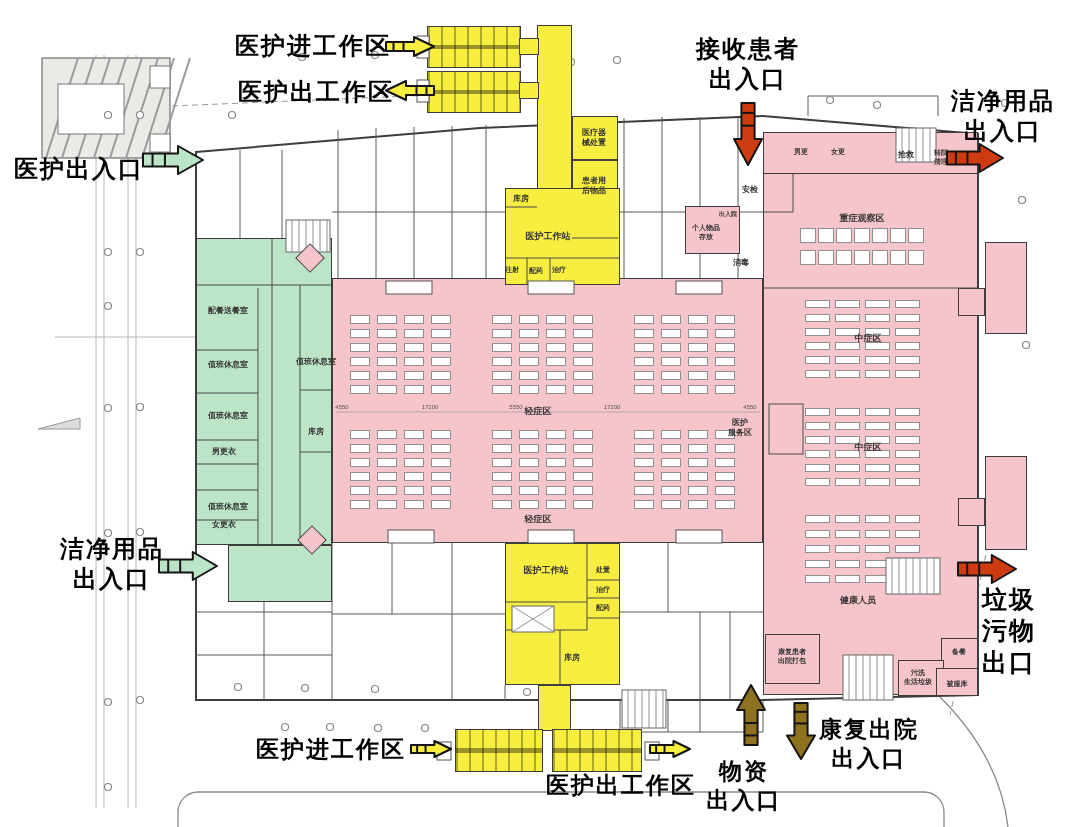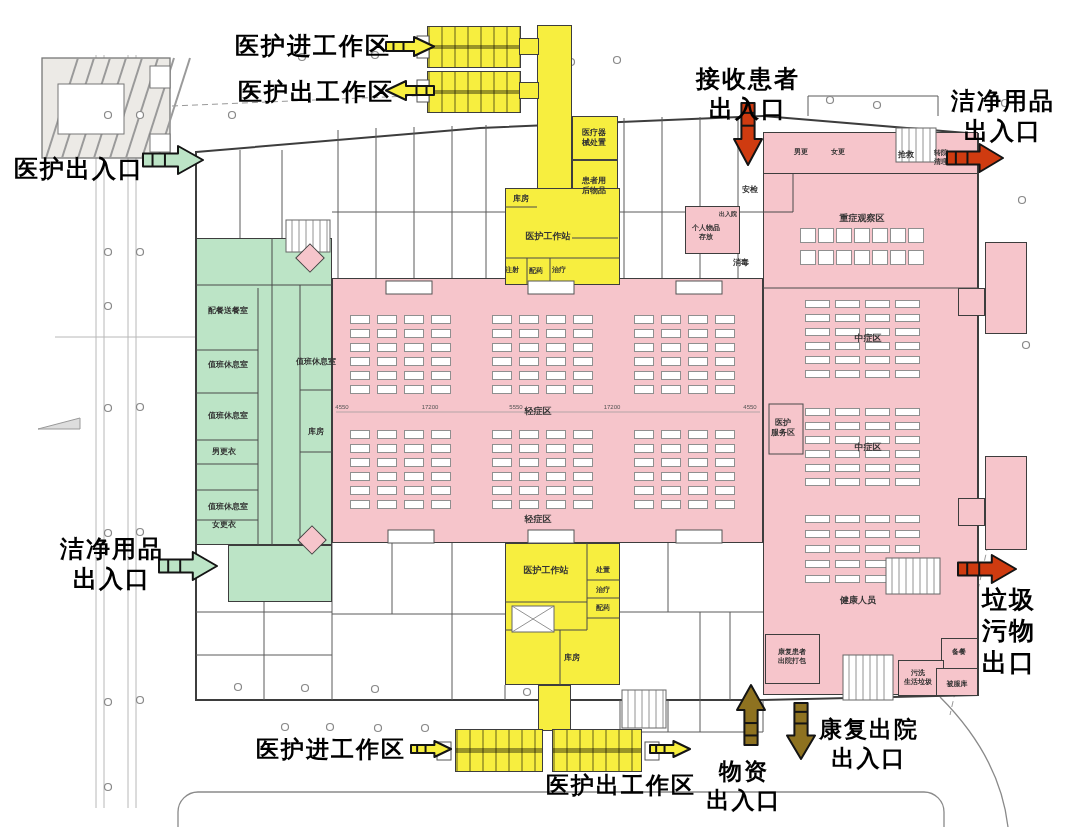--- a/index.html
+++ b/index.html
@@ -467,21 +467,21 @@
     <div class="room-label" style="left: 603px; top: 570px; font-size: 7px;">处置</div>
     <div class="room-label" style="left: 603px; top: 590px; font-size: 7px;">治疗</div>
     <div class="room-label" style="left: 603px; top: 608px; font-size: 7px;">配药</div>
     <div class="room-label" style="left: 572px; top: 658px; font-size: 8px;">库房</div>
     <div class="room-label" style="left: 538px; top: 412px; font-size: 9px;">轻症区</div>
     <div class="room-label" style="left: 538px; top: 520px; font-size: 9px;">轻症区</div>
     <div class="room-label" style="left: 862px; top: 219px; font-size: 9px;">重症观察区</div>
     <div class="room-label" style="left: 868px; top: 339px; font-size: 9px;">中症区</div>
     <div class="room-label" style="left: 868px; top: 448px; font-size: 9px;">中症区</div>
     <div class="room-label" style="left: 858px; top: 601px; font-size: 9px;">健康人员</div>
-    <div class="room-label" style="left: 783px; top: 428px; font-size: 8px;">医护
+    <div class="room-label" style="left: 740px; top: 428px; font-size: 8px;">医护
 服务区</div>
     <div class="room-label" style="left: 750px; top: 190px; font-size: 8px;">安检</div>
     <div class="room-label" style="left: 741px; top: 263px; font-size: 8px;">消毒</div>
     <div class="room-label" style="left: 801px; top: 152px; font-size: 7px;">男更</div>
     <div class="room-label" style="left: 838px; top: 152px; font-size: 7px;">女更</div>
     <div class="room-label" style="left: 906px; top: 155px; font-size: 8px;">抢救</div>
     <div class="room-label" style="left: 941px; top: 158px; font-size: 7px;">转院
 清理</div>
     <div class="room-label" style="left: 728px; top: 215px; font-size: 6px;">出入院</div>
     <div class="room-label" style="left: 706px; top: 233px; font-size: 7px;">个人物品
@@ -507,21 +507,21 @@
         <polygon points="49.0,5.9 21.0,5.9 21.0,1.0 1.0,10.5 21.0,20.0 21.0,15.1 49.0,15.1" fill="#f7ee3f" stroke="#141414" stroke-width="2" stroke-linejoin="round"></polygon>
         <line x1="41.5" y1="5.880000000000001" x2="41.5" y2="15.12" stroke="#141414" stroke-width="2"></line>
         <line x1="31.5" y1="5.880000000000001" x2="31.5" y2="15.12" stroke="#141414" stroke-width="2"></line>
       </svg></div>
     <div class="ann-label" style="left: 316px; top: 92px; font-size: 24px;">医护出工作区</div>
     <div class="arrowbox" style="left: 733px; top: 102px;"><svg width="30" height="64" viewBox="0 0 30 64">
         <polygon points="8.4,1.0 8.4,37.1 1.0,37.1 15.0,63.0 29.0,37.1 21.6,37.1 21.6,1.0" fill="#cf3b10" stroke="#141414" stroke-width="2" stroke-linejoin="round"></polygon>
         <line x1="8.4" y1="10.88" x2="21.599999999999998" y2="10.88" stroke="#141414" stroke-width="2"></line>
         <line x1="8.4" y1="23.68" x2="21.599999999999998" y2="23.68" stroke="#141414" stroke-width="2"></line>
       </svg></div>
-    <div class="ann-label" style="left: 748px; top: 94px; font-size: 24px;">接收患者
+    <div class="ann-label" style="left: 748px; top: 64px; font-size: 24px;">接收患者
 出入口</div>
     <div class="arrowbox" style="left: 946px; top: 143px;"><svg width="58" height="30" viewBox="0 0 58 30">
         <polygon points="1.0,8.4 33.6,8.4 33.6,1.0 57.0,15.0 33.6,29.0 33.6,21.6 1.0,21.6" fill="#cf3b10" stroke="#141414" stroke-width="2" stroke-linejoin="round"></polygon>
         <line x1="9.860000000000001" y1="8.4" x2="9.860000000000001" y2="21.599999999999998" stroke="#141414" stroke-width="2"></line>
         <line x1="21.46" y1="8.4" x2="21.46" y2="21.599999999999998" stroke="#141414" stroke-width="2"></line>
       </svg></div>
     <div class="ann-label" style="left: 1003px; top: 116px; font-size: 24px;">洁净用品
 出入口</div>
     <div class="arrowbox" style="left: 142px; top: 145px;"><svg width="62" height="30" viewBox="0 0 62 30">
         <polygon points="1.0,8.4 36.0,8.4 36.0,1.0 61.0,15.0 36.0,29.0 36.0,21.6 1.0,21.6" fill="#bce4c6" stroke="#141414" stroke-width="2" stroke-linejoin="round"></polygon>

